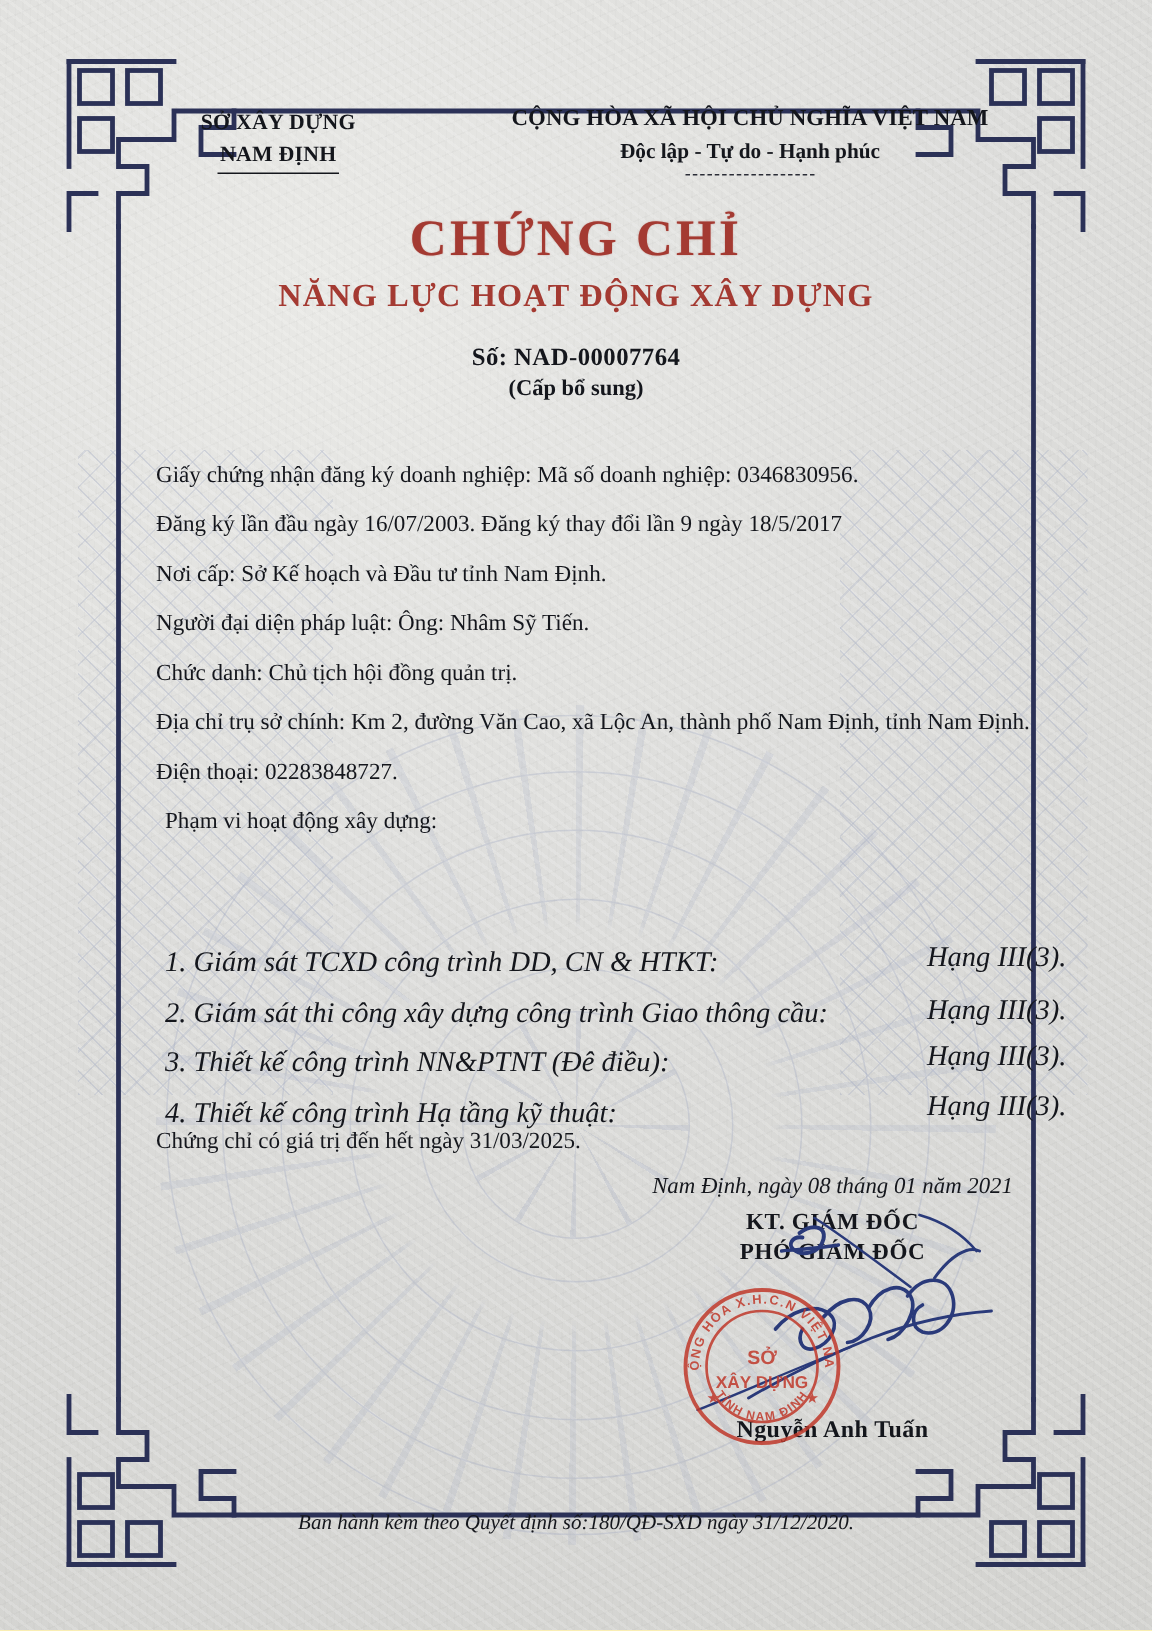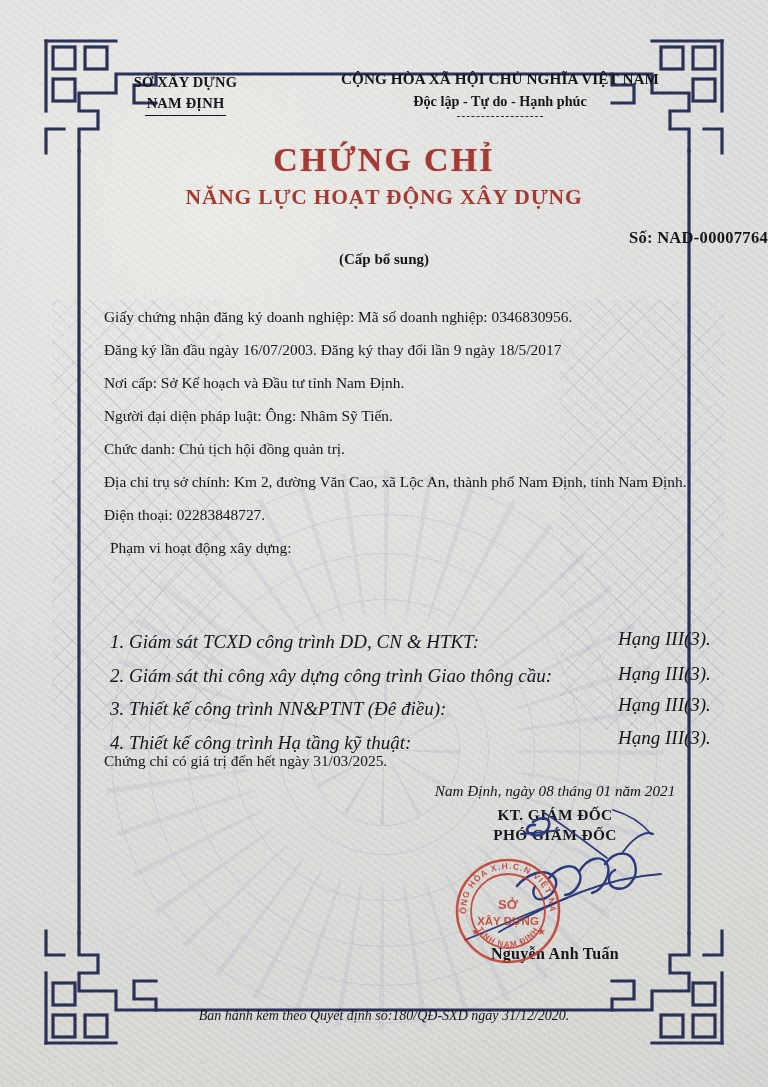--- a/index.html
+++ b/index.html
@@ -163,21 +163,21 @@
     color: #a43a32;
     font-weight: bold;
     font-size: 21.5px;
     letter-spacing: .8px;
   }
   .serial {
     position: absolute;
     left: 0;
     top: 228px;
     width: 768px;
-    text-align: right;
+    text-align: center;
     font-weight: bold;
     font-size: 16.5px;
     letter-spacing: .3px;
   }
   .serial-note {
     position: absolute;
     left: 0;
     top: 251px;
     width: 768px;
     text-align: center;

